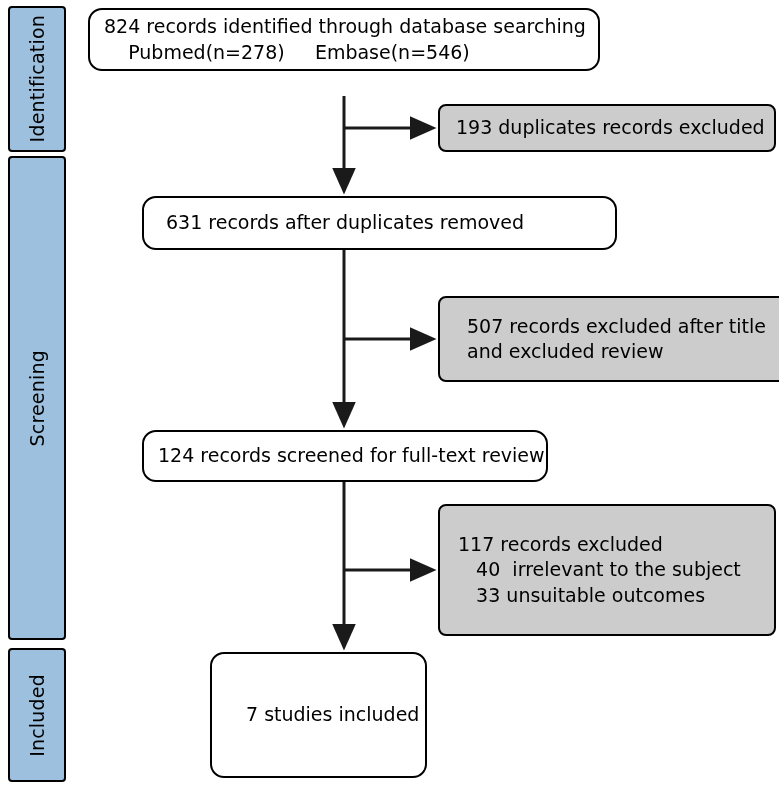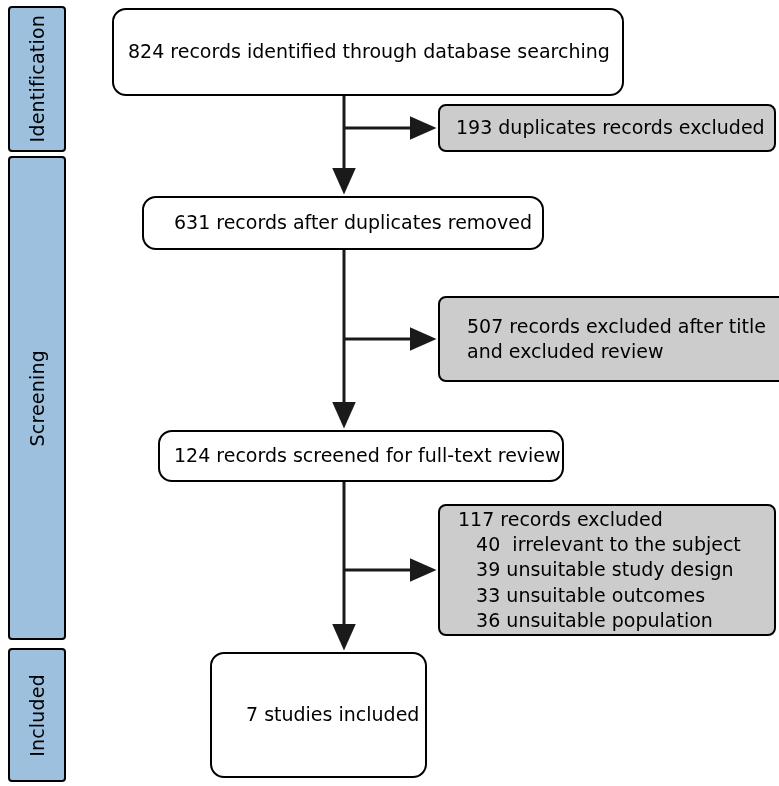--- a/index.html
+++ b/index.html
@@ -55,25 +55,25 @@
   .box.white {
     background: #ffffff;
     border-radius: 14px;
   }
   .box.gray {
     background: #cccccc;
     border-radius: 8px;
   }
   .box .line { white-space: pre; }
 
-  #box-identified      { left: 88px;  top: 8px;   width: 512px; height: 88px;  padding: 0 14px; margin-left: 24px; }
+  #box-identified      { left: 88px;  top: 8px;   width: 512px; height: 63px;  padding: 0 14px; }
   #box-duplicates-out  { left: 438px; top: 104px; width: 338px; height: 48px;  padding: 0 16px; }
-  #box-after-dupes     { left: 142px; top: 196px; width: 402px; height: 54px;  padding: 0 10px; align-items: flex-end; }
+  #box-after-dupes     { left: 142px; top: 196px; width: 475px; height: 54px;  padding: 0 22px; }
   #box-title-abstract  { left: 438px; top: 296px; width: 405px; height: 86px;  padding: 0 27px; }
-  #box-fulltext        { left: 142px; top: 430px; width: 406px; height: 52px;  padding: 0 14px; margin-left: 16px; }
+  #box-fulltext        { left: 142px; top: 430px; width: 406px; height: 52px;  padding: 0 14px; }
   #box-fulltext-out    { left: 438px; top: 504px; width: 338px; height: 132px; padding: 0 18px; }
   #box-included        { left: 210px; top: 652px; width: 217px; height: 126px; padding: 0 34px; }
 
   
   #connectors {
     position: absolute;
     left: 0;
     top: 0;
     width: 779px;
     height: 786px;
@@ -110,20 +110,21 @@
 
     <line x1="344" y1="339" x2="432" y2="339" stroke="#1a1a1a" stroke-width="3" marker-end="url(#arrow)"></line>
 
     <line x1="344" y1="482" x2="344" y2="646" stroke="#1a1a1a" stroke-width="3" marker-end="url(#arrow)"></line>
 
     <line x1="344" y1="570" x2="432" y2="570" stroke="#1a1a1a" stroke-width="3" marker-end="url(#arrow)"></line>
   </svg>
 
   <div class="box white" id="box-identified">
     <span class="line">824 records identified through database searching</span>
+    <span class="line">    Pubmed(n=278)     Embase(n=546)</span>
   </div>
 
   <div class="box gray" id="box-duplicates-out">
     <span class="line">193 duplicates records excluded</span>
   </div>
 
   <div class="box white" id="box-after-dupes">
     <span class="line">631 records after duplicates removed</span>
   </div>
 
@@ -132,22 +133,20 @@
     <span class="line">and excluded review</span>
   </div>
 
   <div class="box white" id="box-fulltext">
     <span class="line">124 records screened for full-text review</span>
   </div>
 
   <div class="box gray" id="box-fulltext-out">
     <span class="line">117 records excluded</span>
     <span class="line">   40  irrelevant to the subject</span>
-    <span class="line">   39 unsuitable study design</span>
     <span class="line">   33 unsuitable outcomes</span>
-    <span class="line">   36 unsuitable population</span>
   </div>
 
   <div class="box white" id="box-included">
     <span class="line">7 studies included</span>
   </div>
 
 </div>
 
 </body></html>

